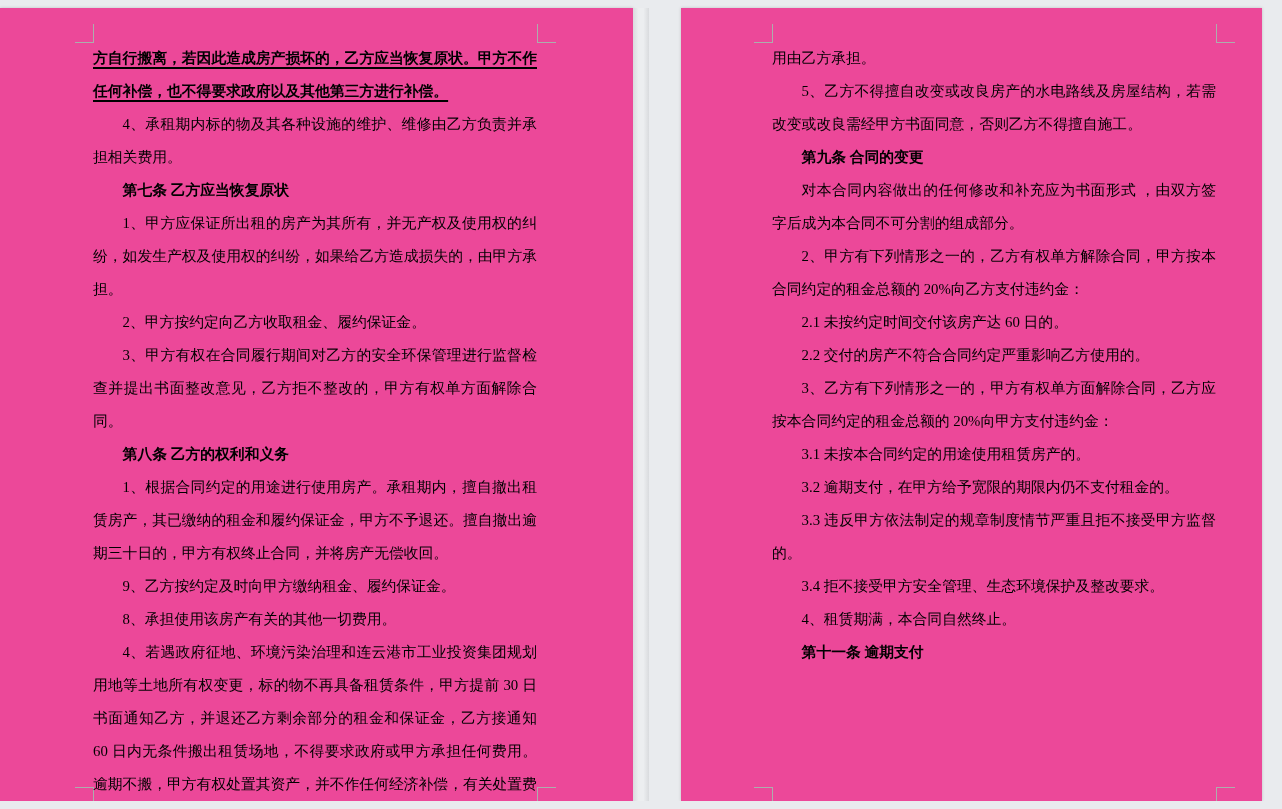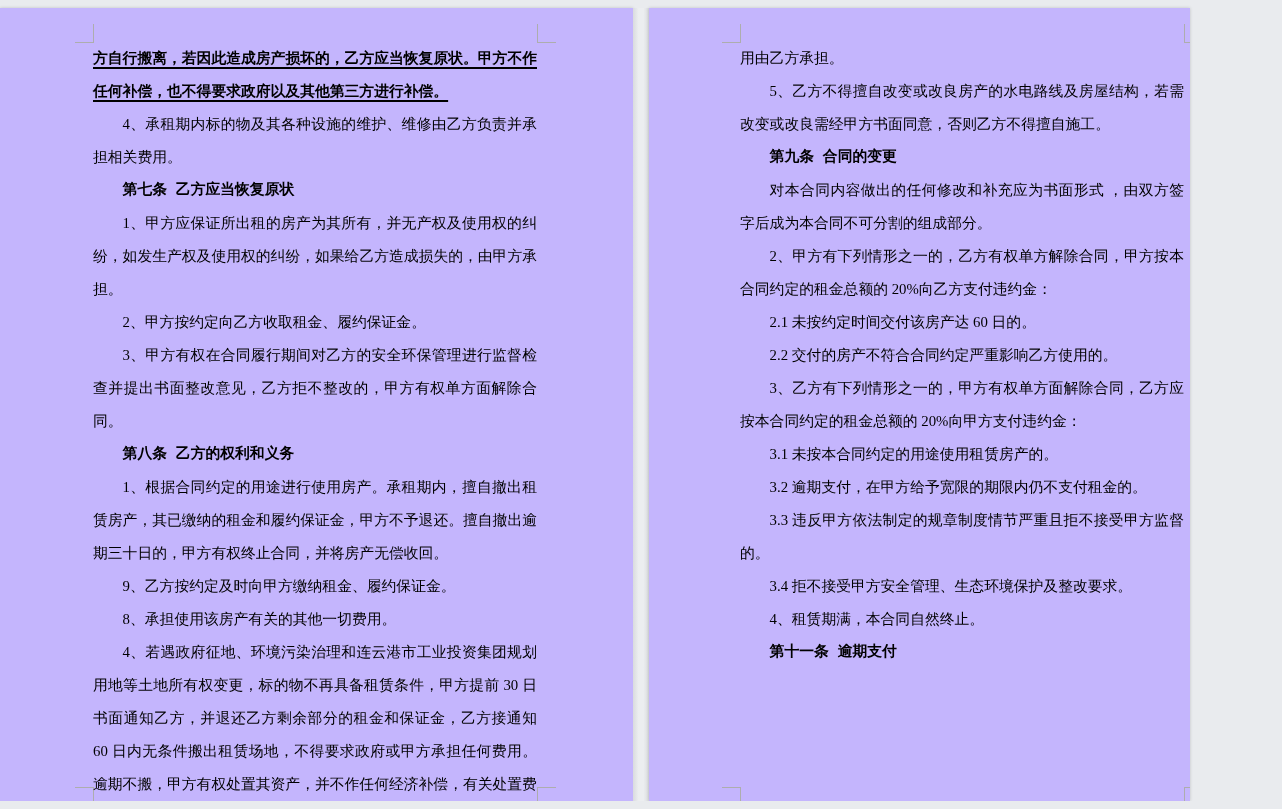--- a/index.html
+++ b/index.html
@@ -7,26 +7,26 @@
     width: 1282px; height: 809px;
     overflow: hidden;
     background: #e9ebee;
     font-family: "Liberation Serif", "DejaVu Serif", serif;
   }
   .canvas { position: relative; width: 1282px; height: 809px; }
 
   .page {
     position: absolute;
     top: 8px; height: 793px;
-    background: #c4b5fd;
+    background: #ec4899;
     box-shadow: 0 0 3px rgba(0,0,0,0.18);
     overflow: hidden;
   }
   .page-left  { left: 0;     width: 633px; }
-  .page-right { left: 649px; width: 541px; }
+  .page-right { left: 681px; width: 541px; padding-left: 40px; }
 
   .page-gap-v {
     position: absolute; top: 8px; height: 793px;
     left: 633px; width: 16px;
     background: linear-gradient(to right, #d9dbde, #eceef0 35%, #eceef0 65%, #d9dbde);
   }
   .strip { position: absolute; left: 0; width: 1282px; background: #e9ebee; }
   .strip-top { top: 0; height: 8px; }
   .strip-bottom { top: 801px; height: 8px; }
 
@@ -36,21 +36,21 @@
     font-size: 14.8px;
     line-height: 33px;
     color: #000;
     text-align: justify;
   }
   .page-left  .text-area { left: 93px; }
   .page-right .text-area { left: 91px; }
 
   .text-area p { margin: 0; padding: 0; }
   p.body    { text-indent: 2em; }
-  p.heading { text-indent: 2em; font-weight: bold; font-family: Liberation Mono, monospace; }
+  p.heading { text-indent: 2em; font-weight: bold; }
   p.cont    { text-indent: 0; }
   p.bold    { font-weight: bold; }
   p.underline { text-decoration: underline; text-underline-offset: 4px; text-decoration-thickness: 1.5px; }
 
   
   .crop { position: absolute; width: 18px; height: 18px; }
   .crop-tl { border-right: 1px solid #adadad; border-bottom: 1px solid #adadad; }
   .crop-tr { border-left:  1px solid #adadad; border-bottom: 1px solid #adadad; }
   .crop-bl { border-right: 1px solid #adadad; border-top:    1px solid #adadad; }
   .crop-br { border-left:  1px solid #adadad; border-top:    1px solid #adadad; }

